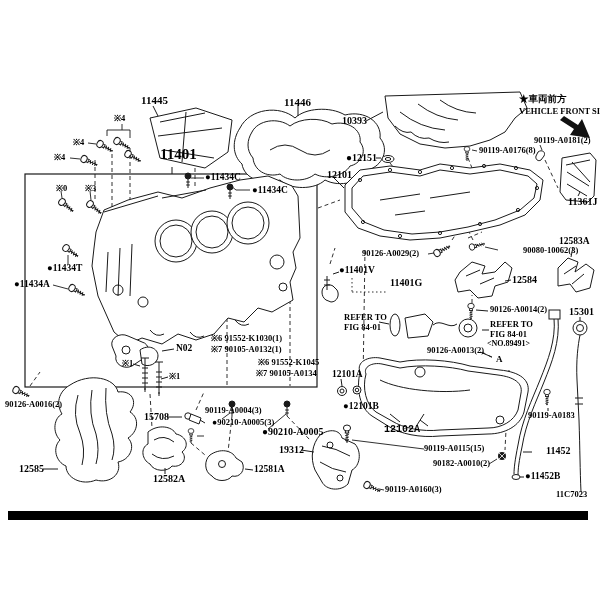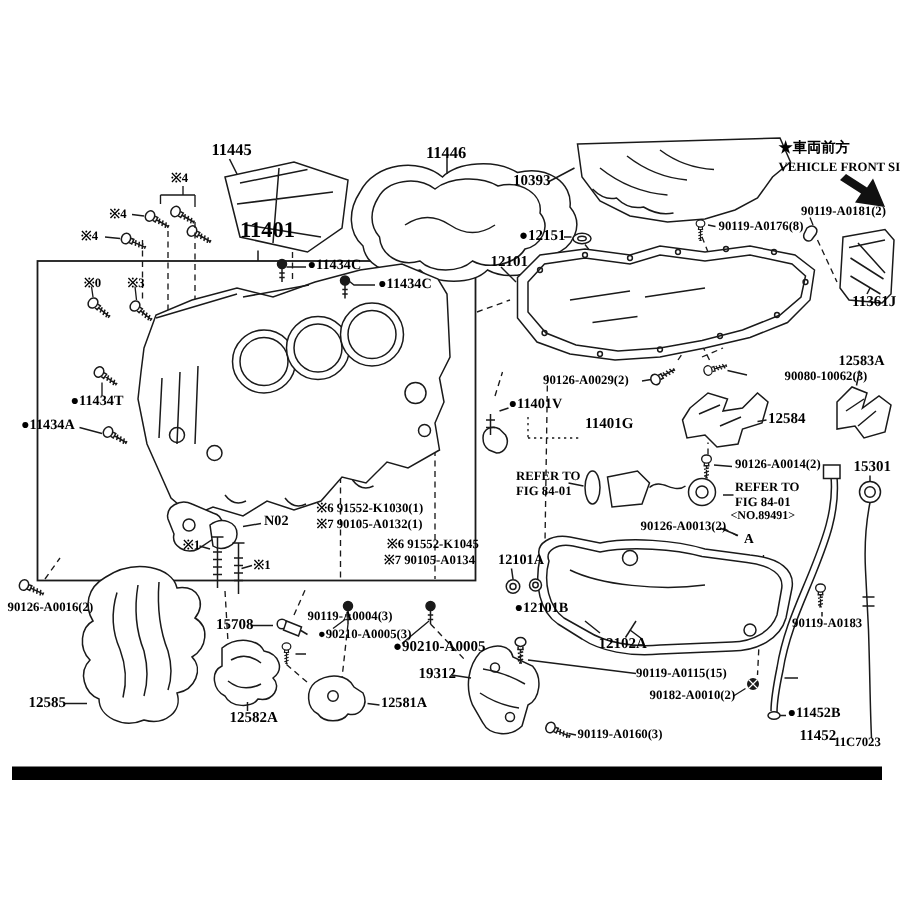--- a/index.html
+++ b/index.html
@@ -302,25 +302,25 @@
       <span class="lbl" style="left: 144px; top: 412px; font-size: 10px;">15708</span>
       <span class="lbl" style="left: 19px; top: 464px; font-size: 10px;">12585</span>
       <span class="lbl" style="left: 153px; top: 474px; font-size: 10px;">12582A</span>
       <span class="lbl" style="left: 212px; top: 418px; font-size: 8.5px;">●90210-A0005(3)</span>
       <span class="lbl" style="left: 205px; top: 406px; font-size: 8.5px;">90119-A0004(3)</span>
       <span class="lbl" style="left: 262px; top: 427px; font-size: 10px;">●90210-A0005</span>
       <span class="lbl" style="left: 254px; top: 465px; font-size: 9.5px;">12581A</span>
       <span class="lbl" style="left: 279px; top: 445px; font-size: 10px;">19312</span>
       <span class="lbl" style="left: 332px; top: 370px; font-size: 9.5px;">12101A</span>
       <span class="lbl" style="left: 343px; top: 402px; font-size: 9.5px;">●12101B</span>
-      <span class="lbl" style="left: 399px; top: 425px; font-size: 10px;">12102A</span>
+      <span class="lbl" style="left: 384px; top: 425px; font-size: 10px; font-family: Liberation Mono, monospace;">12102A</span>
       <span class="lbl" style="left: 424px; top: 444px; font-size: 8.5px;">90119-A0115(15)</span>
       <span class="lbl" style="left: 433px; top: 459px; font-size: 8.5px;">90182-A0010(2)</span>
       <span class="lbl" style="left: 385px; top: 485px; font-size: 8.5px;">90119-A0160(3)</span>
-      <span class="lbl" style="left: 533px; top: 446px; font-size: 10px; margin-top: 40px;">11452</span>
+      <span class="lbl" style="left: 546px; top: 446px; font-size: 10px;">11452</span>
       <span class="lbl" style="left: 525px; top: 472px; font-size: 9.5px;">●11452B</span>
       <span class="lbl" style="left: 528px; top: 411px; font-size: 8.5px;">90119-A0183</span>
       <span class="lbl" style="left: 569px; top: 307px; font-size: 10px;">15301</span>
       <span class="lbl" style="left: 559px; top: 237px; font-size: 9.5px;">12583A</span>
       <span class="lbl" style="left: 512px; top: 275px; font-size: 10px;">12584</span>
       <span class="lbl" style="left: 499px; top: 246px; font-size: 8.5px; margin-left: 24px;">90080-10062(3)</span>
       <span class="lbl" style="left: 362px; top: 249px; font-size: 8.5px;">90126-A0029(2)</span>
       <span class="lbl" style="left: 339px; top: 266px; font-size: 9.5px;">●11401V</span>
       <span class="lbl" style="left: 390px; top: 278px; font-size: 10px;">11401G</span>
       <span class="lbl" style="left: 344px; top: 313px; font-size: 8.5px;">REFER TO</span>

